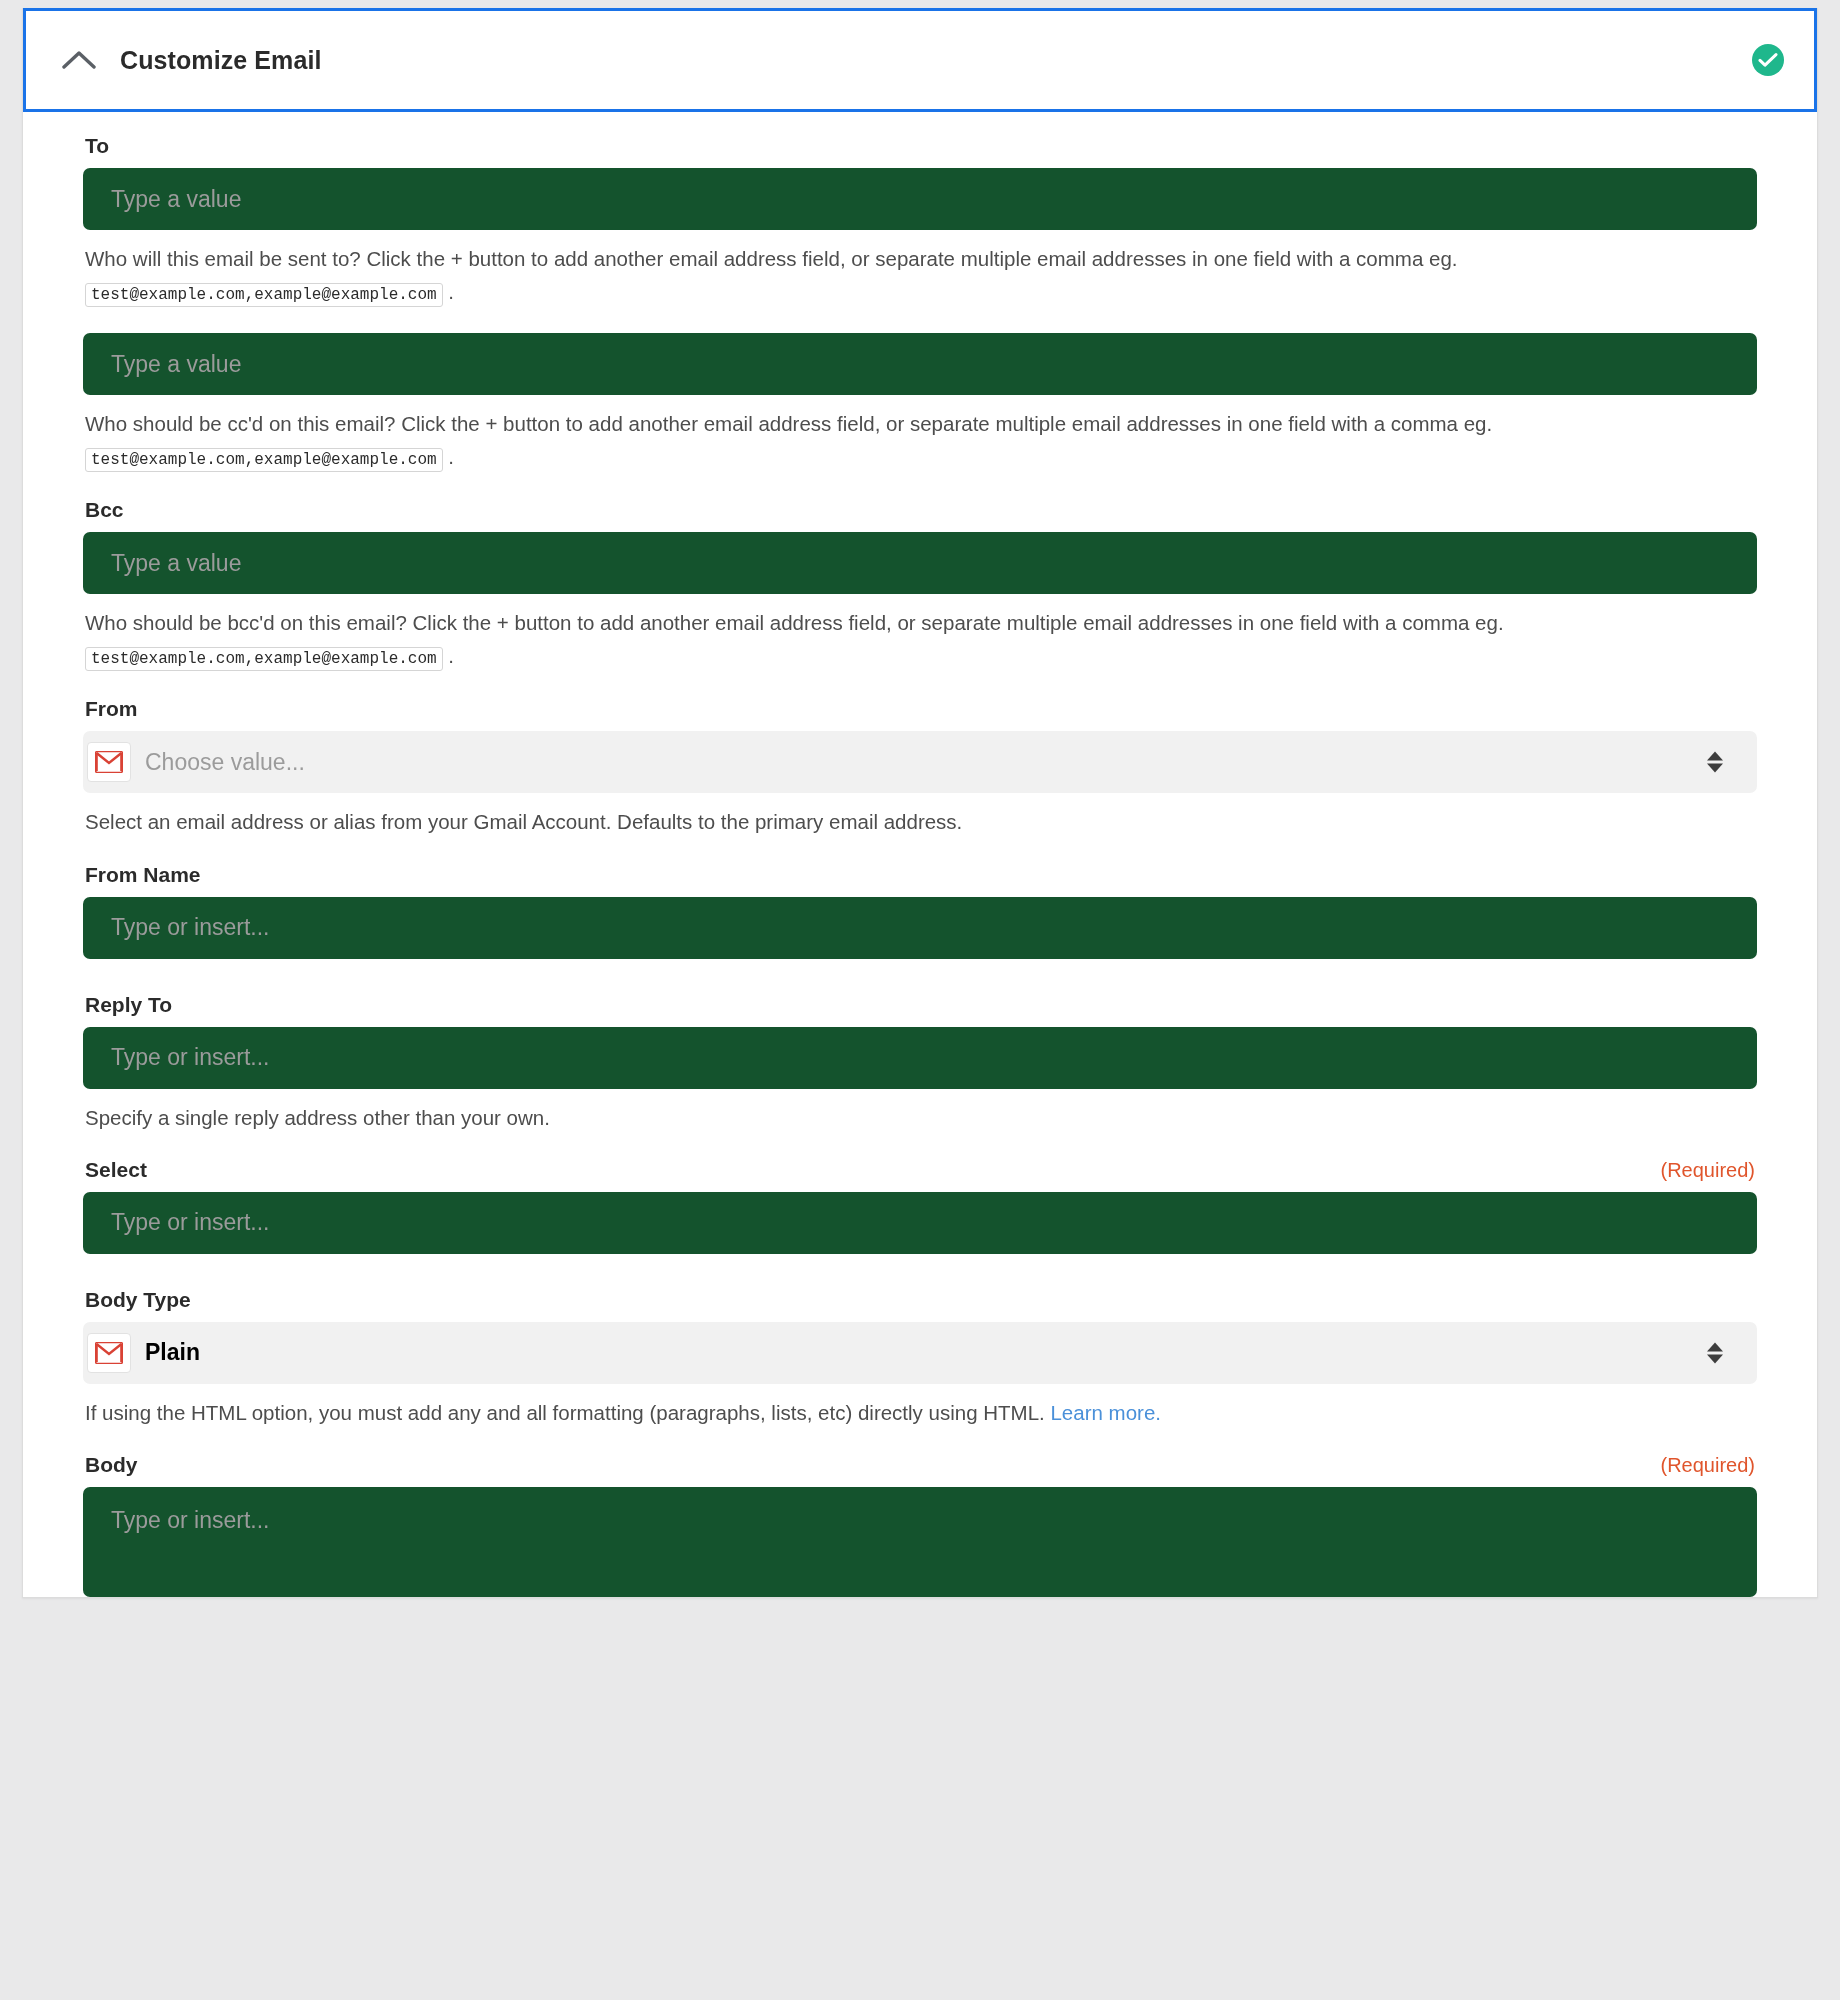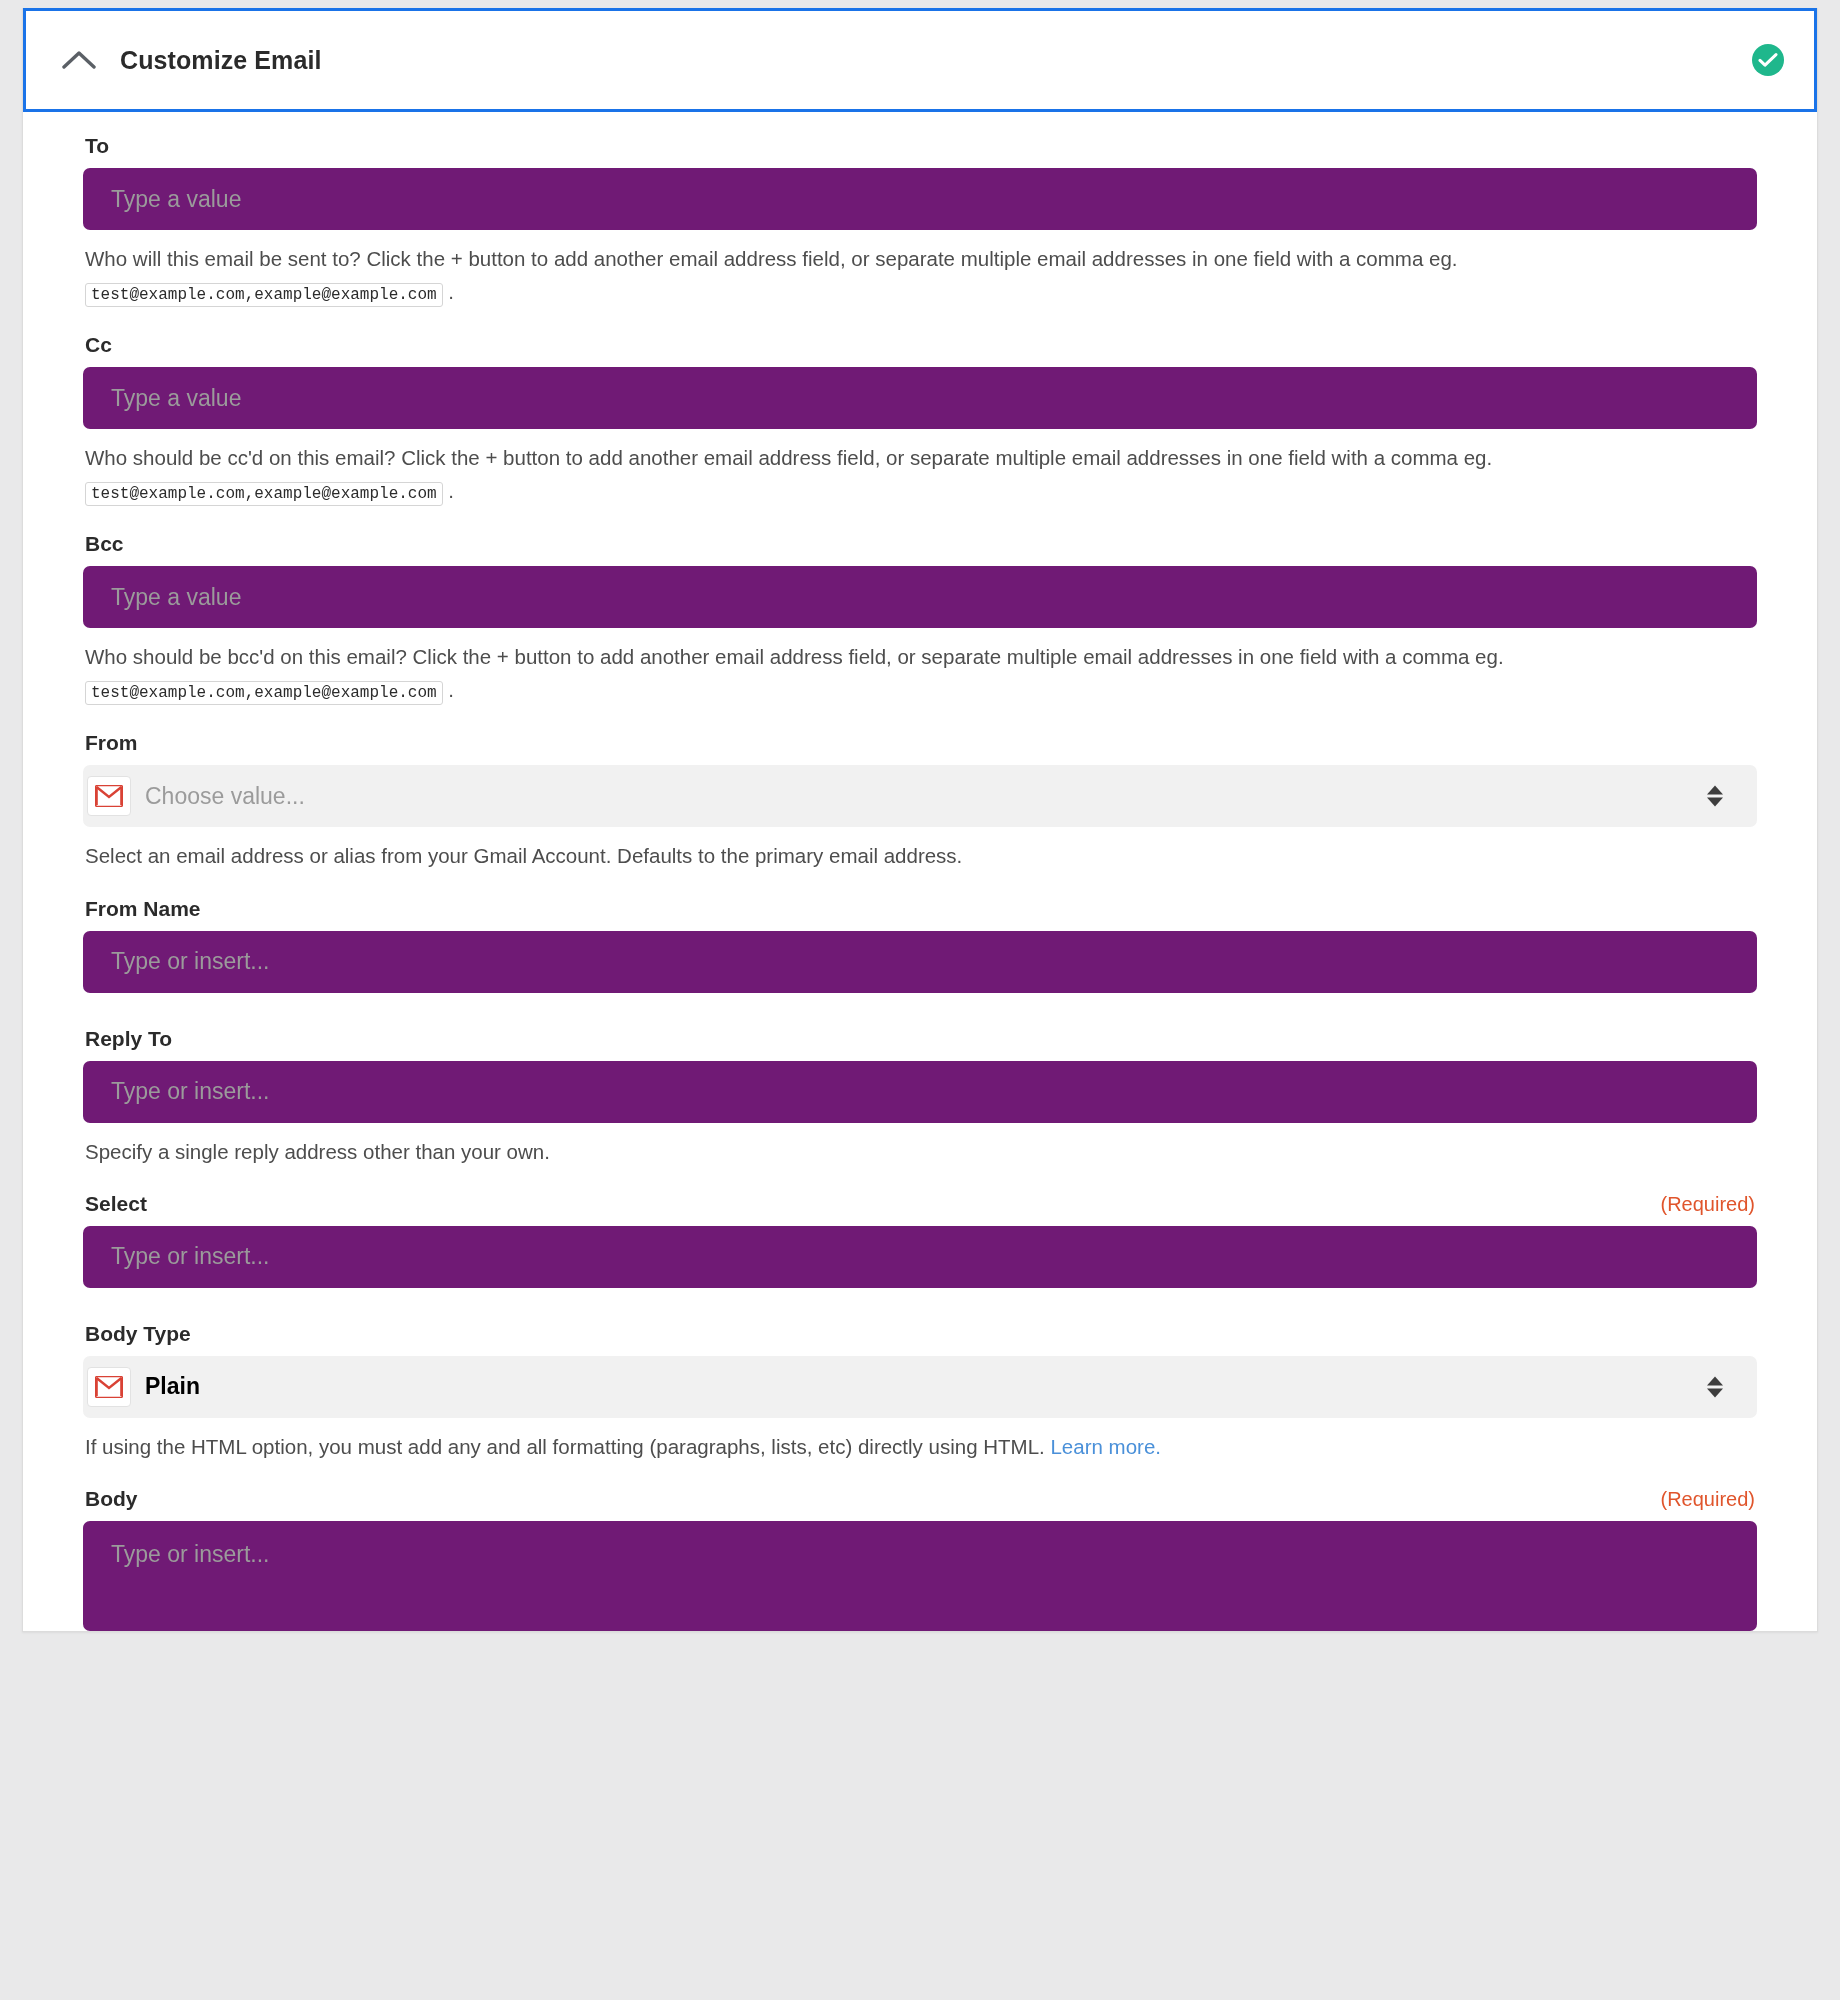--- a/index.html
+++ b/index.html
@@ -80,21 +80,21 @@
     font-weight: bold;
     color: #2b2b2b;
   }
   .required-tag {
     font-size: 20px;
     color: #e0552c;
   }
 
   .input-box {
     height: 62px;
-    background: #701a75;
+    background: #14532d;
     border-radius: 7px;
     display: flex;
     align-items: center;
     padding: 0 28px;
     cursor: text;
   }
   .input-box.tall {
     height: 110px;
     align-items: flex-start;
     padding-top: 20px;
@@ -211,23 +211,20 @@
         <span class="placeholder">Type a value</span>
       </div>
       <div class="help">
         <span>Who will this email be sent to? Click the + button to add another email address field, or separate multiple email addresses in one field with a comma eg.</span>
         <span class="code">test@example.com,example@example.com</span>
         <span>.</span>
       </div>
     </div>
 
     <div class="field">
-      <div class="label-row">
-        <span class="field-label">Cc</span>
-      </div>
       <div class="input-box">
         <span class="placeholder">Type a value</span>
       </div>
       <div class="help">
         <span>Who should be cc'd on this email? Click the + button to add another email address field, or separate multiple email addresses in one field with a comma eg.</span>
         <span class="code">test@example.com,example@example.com</span>
         <span>.</span>
       </div>
     </div>
 

